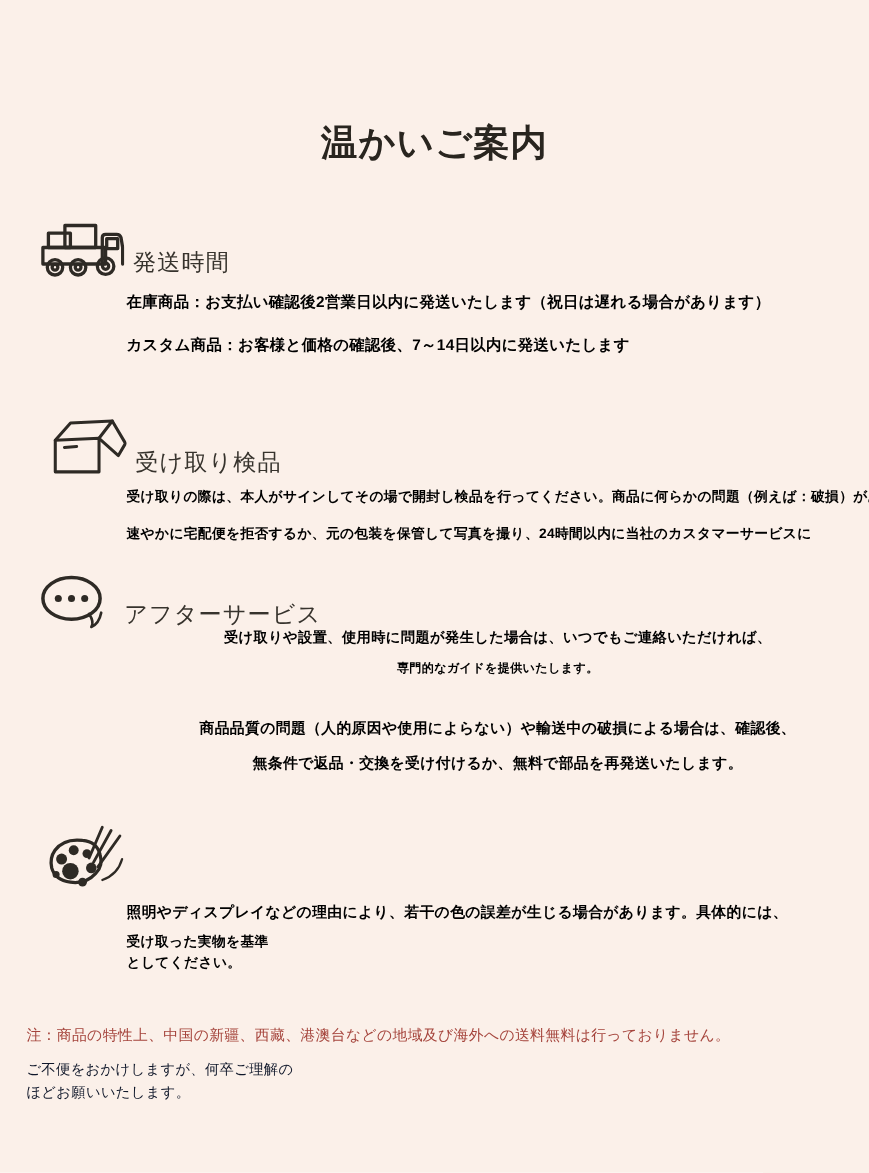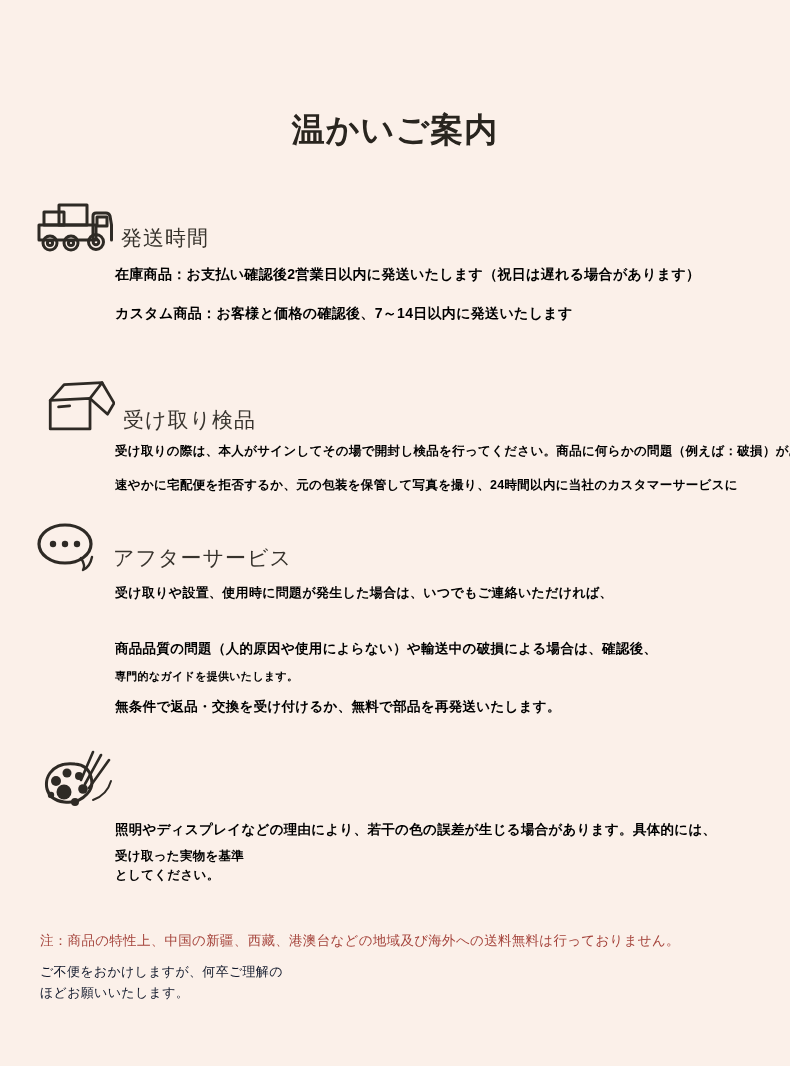--- a/index.html
+++ b/index.html
@@ -46,33 +46,33 @@
   
   .sec1{top:200px;}
   .sec1 .sec-body{margin-top:13px;}
   .sec1 .line{font-size:14px;margin-bottom:21px;}
   
   .sec2{top:374px;}
   .sec2 .sec-body{margin-top:9px;}
   .sec2 .line{font-size:12.5px;margin-bottom:18px;}
   
   .sec3{top:522px;}
-  .sec3 .sec-body{margin-top:13px;}
+  .sec3 .sec-body{text-align:center;}
   .sec3 .l1{font-size:13px;}
   .sec3 .l2{font-size:11px;margin-top:12px;}
   .sec3 .l3{font-size:13.5px;margin-top:38px;}
   .sec3 .l4{font-size:13.5px;margin-top:14px;}
   
   .sec4{top:748px;}
   .sec4 .sec-body{margin-top:7px;}
   .sec4 .l1{font-size:13.5px;}
   .sec4 .l2{font-size:12.5px;margin-top:9px;}
   .sec4 .l3{font-size:12.5px;margin-top:3px;}
   
-  .note{position:absolute;left:40px;top:932px;}
+  .note{position:absolute;left:24px;top:932px;}
   .note .n1{
     font-size:13.5px;
     color:#a5443c;
     white-space:nowrap;
     margin-bottom:11px;
     letter-spacing:0.3px;
   }
   .note .n2{
     font-size:13px;
     color:#0f172a;
@@ -139,22 +139,22 @@
           <circle cx="18" cy="22" r="3.2" fill="#2e2a25" stroke="none"></circle>
           <circle cx="30" cy="22" r="3.2" fill="#2e2a25" stroke="none"></circle>
           <circle cx="42" cy="22" r="3.2" fill="#2e2a25" stroke="none"></circle>
           <path d="M46 36 q5 8 2 12 q7-3 9-13" stroke-width="2.4"></path>
         </svg>
       </span>
       <h2 class="sec-title">アフターサービス</h2>
     </div>
     <div class="sec-body">
       <div class="line l1">受け取りや設置、使用時に問題が発生した場合は、いつでもご連絡いただければ、</div>
+      <div class="line l2">専門的なガイドを提供いたします。</div>
       <div class="line l3">商品品質の問題（人的原因や使用によらない）や輸送中の破損による場合は、確認後、</div>
-      <div class="line l2">専門的なガイドを提供いたします。</div>
       <div class="line l4">無条件で返品・交換を受け付けるか、無料で部品を再発送いたします。</div>
     </div>
   </div>
 
   <div class="sec sec4">
     <div class="sec-head">
       <span class="icon">
         <svg width="82" height="66" viewBox="0 0 82 66" fill="none" stroke="#2e2a25" stroke-width="3" stroke-linecap="round" stroke-linejoin="round">
           <path d="M40 16 q13 1 16 13 q3 10-4 17 q-9 10-23 8 q-14-2-17-13 q-2-9 3-16 q8-11 25-9 Z"></path>
           <circle cx="21" cy="33" r="5" fill="#2e2a25" stroke="none"></circle>

